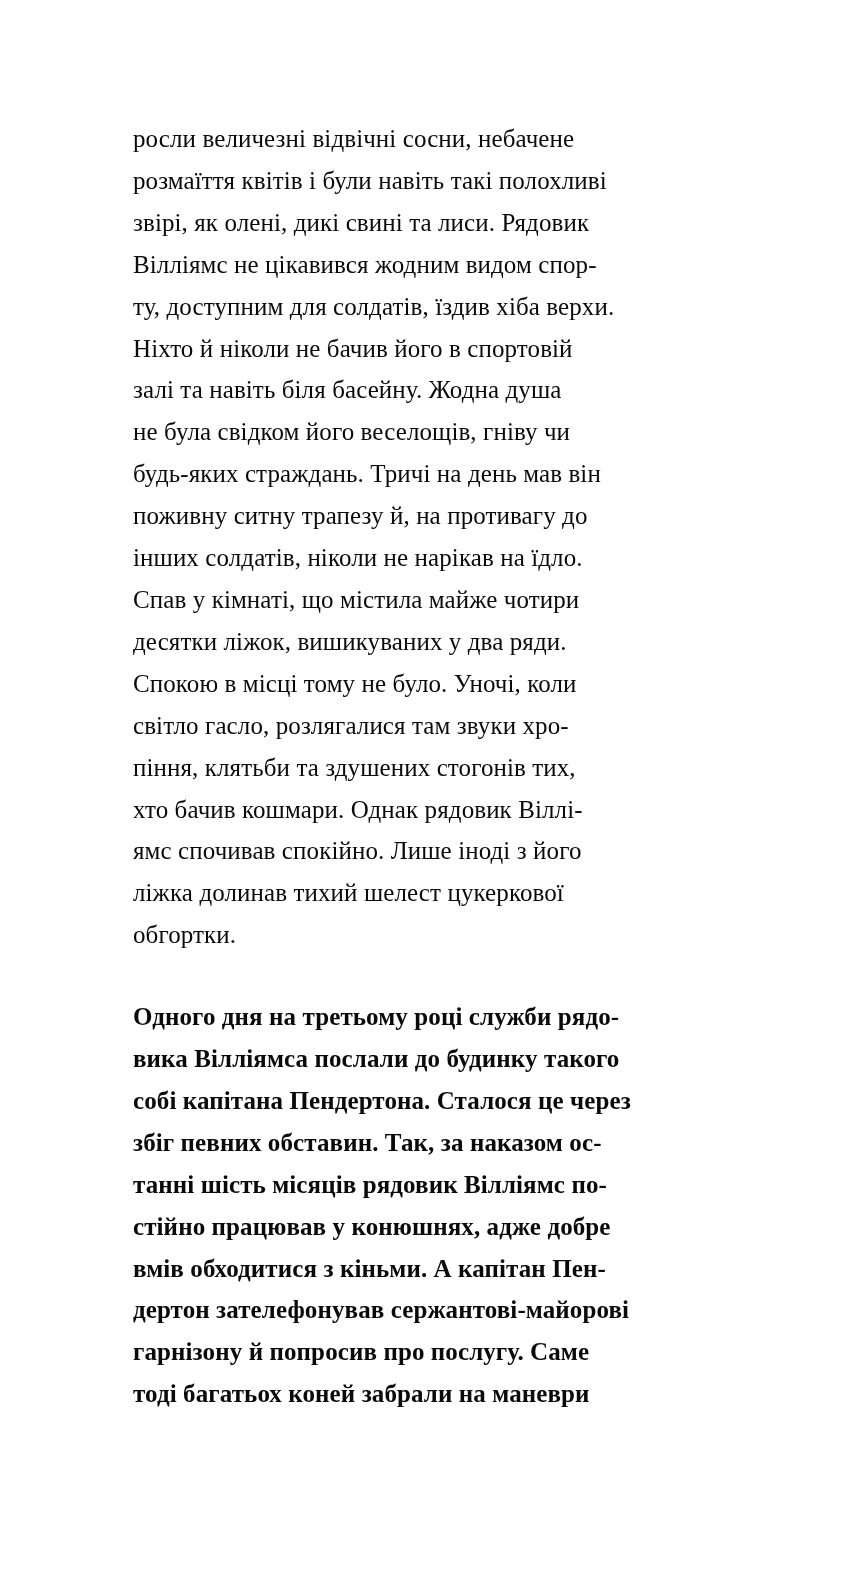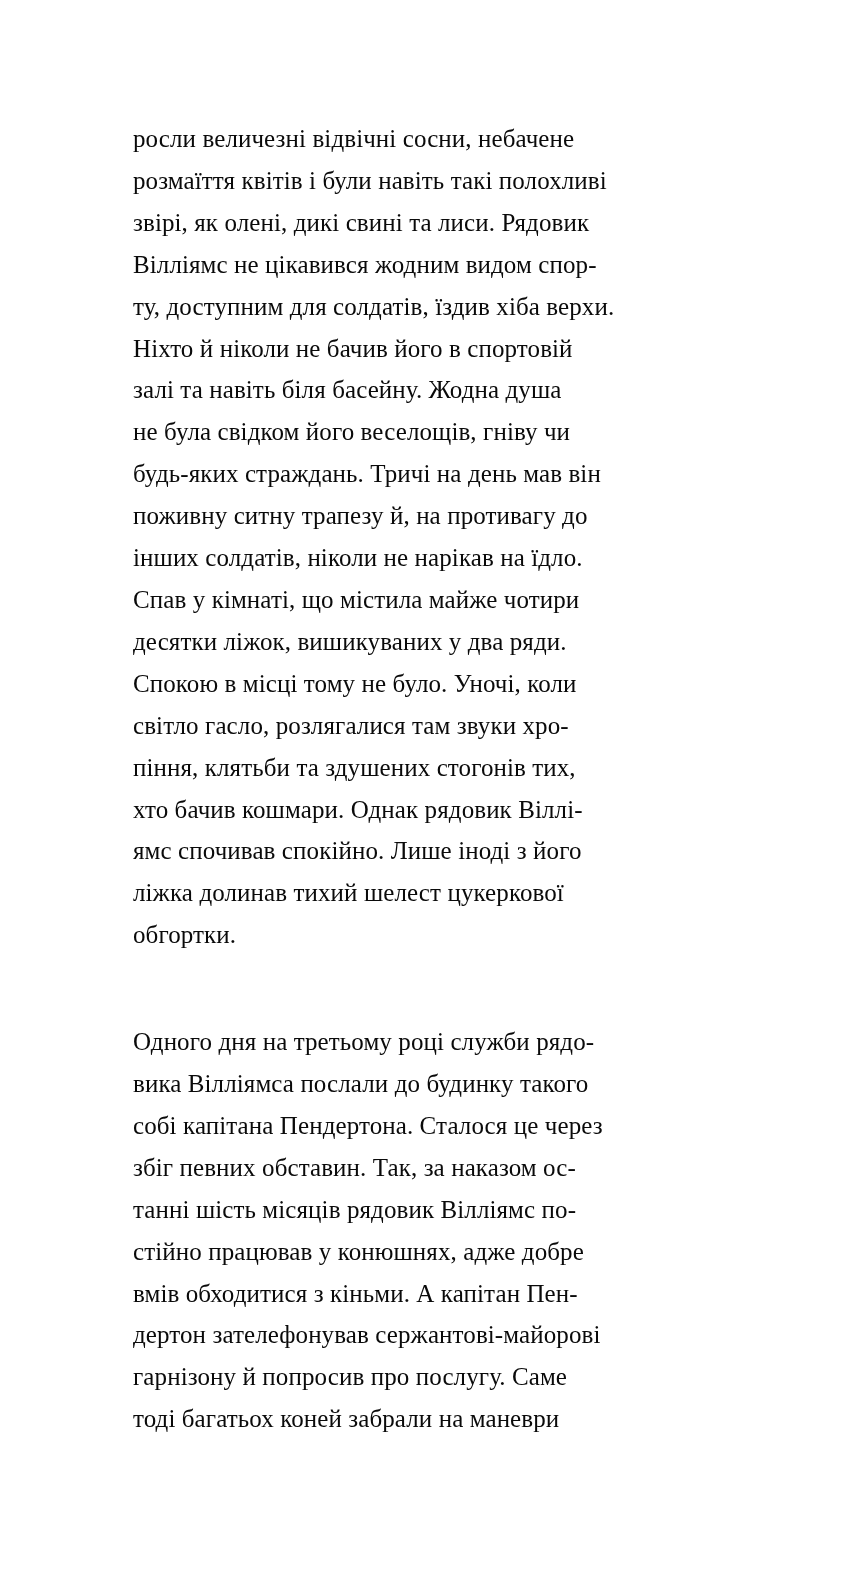--- a/index.html
+++ b/index.html
@@ -36,21 +36,22 @@
     font-size: 25px;
     line-height: 41.9px;
     text-align: left;
     color: #0a0a0a;
     letter-spacing: 0.1px;
     white-space: pre-line;
     font-weight: 400;
   }
 
   .para + .para {
-    margin-top: 65px;
+    margin-top: 40px;
+    font-weight: bold;
   }
 
   .folio {
     position: absolute;
     left: 0;
     top: 1434px;
     width: 867px;
     text-align: center;
     font-size: 23px;
     line-height: 28px;

